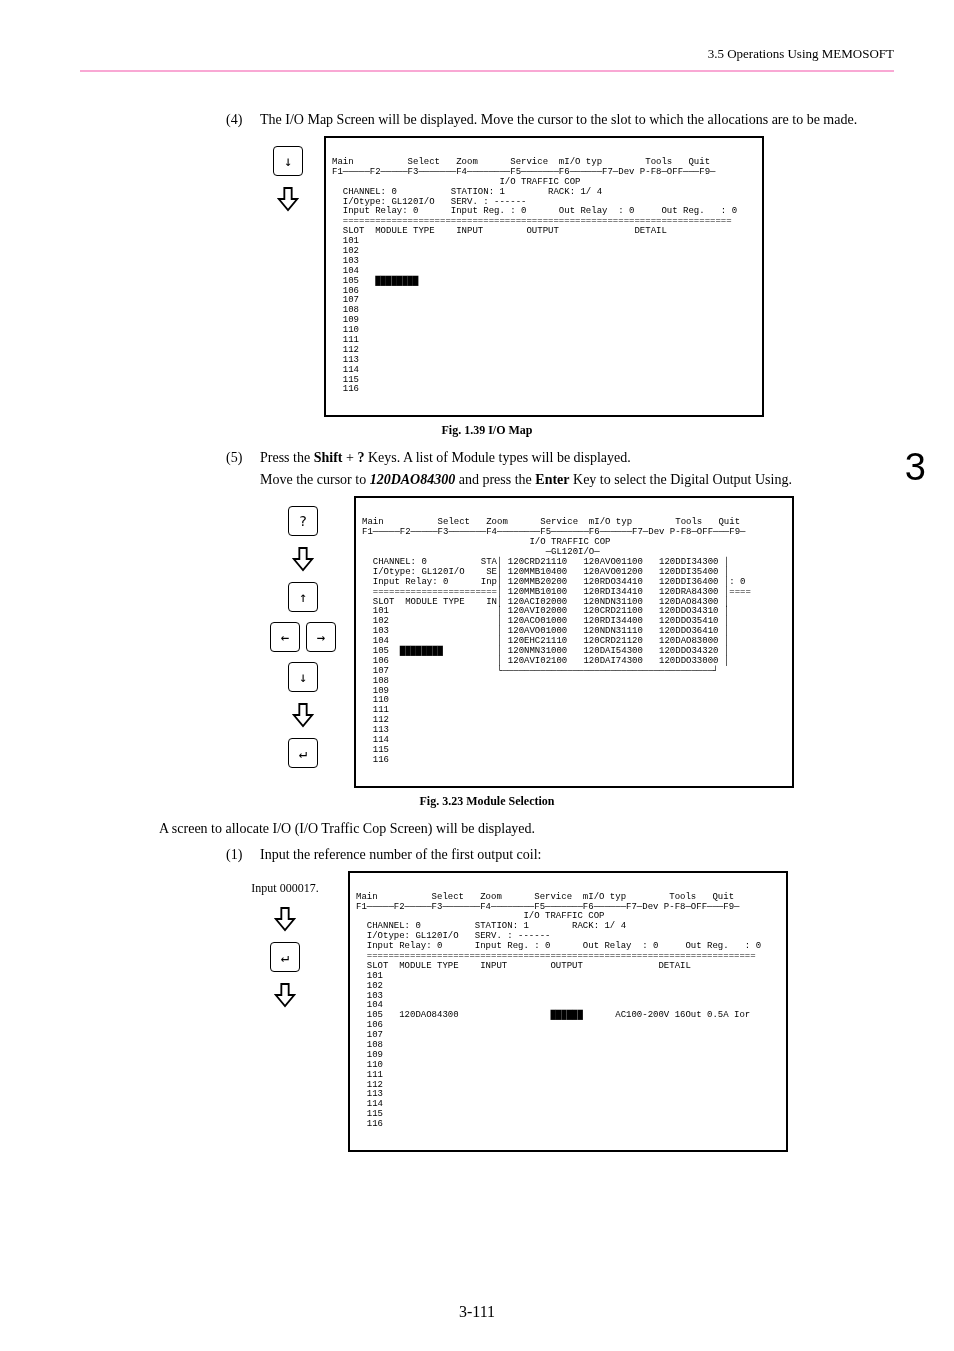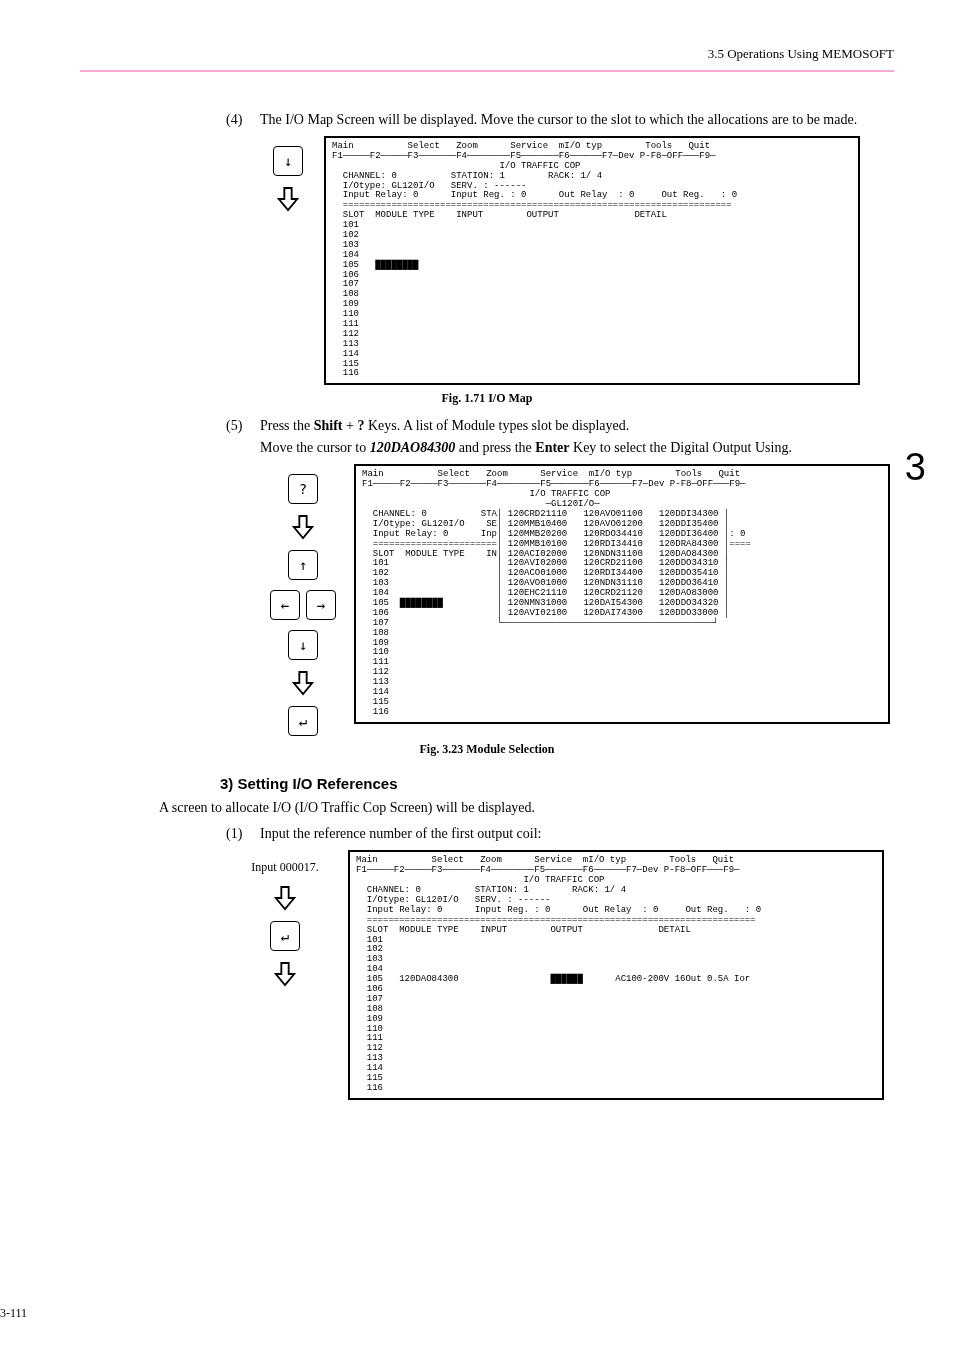--- a/index.html
+++ b/index.html
@@ -71,23 +71,23 @@
     height: 26px;
     position: relative;
   }
   .hollow-arrow-down svg { width: 100%; height: 100%; }
   .screen {
     border: 2px solid #000;
     background: #fff;
     font-family: "Courier New", monospace;
     font-size: 9px;
     line-height: 1.1;
-    padding: 4px 6px;
+    padding: 20px 6px;
     white-space: pre;
-    width: 536px;
+    width: 440px;
     box-sizing: border-box;
   }
   .fig-caption {
     text-align: center;
     font-weight: bold;
     font-size: 12px;
     margin: 6px 0 12px 0;
   }
   .indent-text {
     margin-left: 0;
@@ -109,21 +109,22 @@
   }
   .section-body {
     margin-left: 79px;
     margin-right: 30px;
   }
   .footer {
     position: absolute;
     bottom: 30px;
     left: 0;
     right: 0;
-    font-size: 12px;
+    text-align: center;
+    font-size: 16px;
   }
   .hl-row {
     display: flex;
     gap: 6px;
     align-items: center;
   }
   .input-label {
     font-size: 12px;
     font-family: "Times New Roman", serif;
     text-align: center;
@@ -174,28 +175,28 @@
   109
   110
   111
   112
   113
   114
   115
   116
 </div>
   </div>
-  <div class="fig-caption">Fig. 1.71  I/O Map</div>
+  <div class="fig-caption">Fig. 1.39  I/O Map</div>
 
 
   <div class="content" style="margin-top:10px;">
     <div class="num-item">
       <span class="num-label">(5)</span>
       <span>
-        <span>Press the </span><b>Shift</b><span> + </span><b>?</b><span> Keys.  A list of Module types slot be displayed.</span>
+        <span>Press the </span><b>Shift</b><span> + </span><b>?</b><span> Keys.  A list of Module types will be displayed.</span>
       </span>
     </div>
     <div>
       <span>Move the cursor to </span><b><i>120DAO84300</i></b><span> and press the </span><b>Enter</b><span> Key to select the Digital Output Using.</span>
     </div>
   </div>
 
   <div class="fig-box" style="margin-left:190px;">
     <div class="arrow-col">
       <div class="key">?</div>
@@ -239,21 +240,20 @@
   111
   112
   113
   114
   115
   116
 </div>
   </div>
   <div class="fig-caption">Fig. 3.23  Module Selection</div>
 
-  <div class="section-heading">3) Setting I/O References</div>
   <div class="section-body">
     <div>A screen to allocate I/O (I/O Traffic Cop Screen) will be displayed.</div>
   </div>
 
   <div class="content" style="margin-top:10px;">
     <div class="num-item">
       <span class="num-label">(1)</span>
       <span>Input the reference number of the first output coil:</span>
     </div>
   </div>

